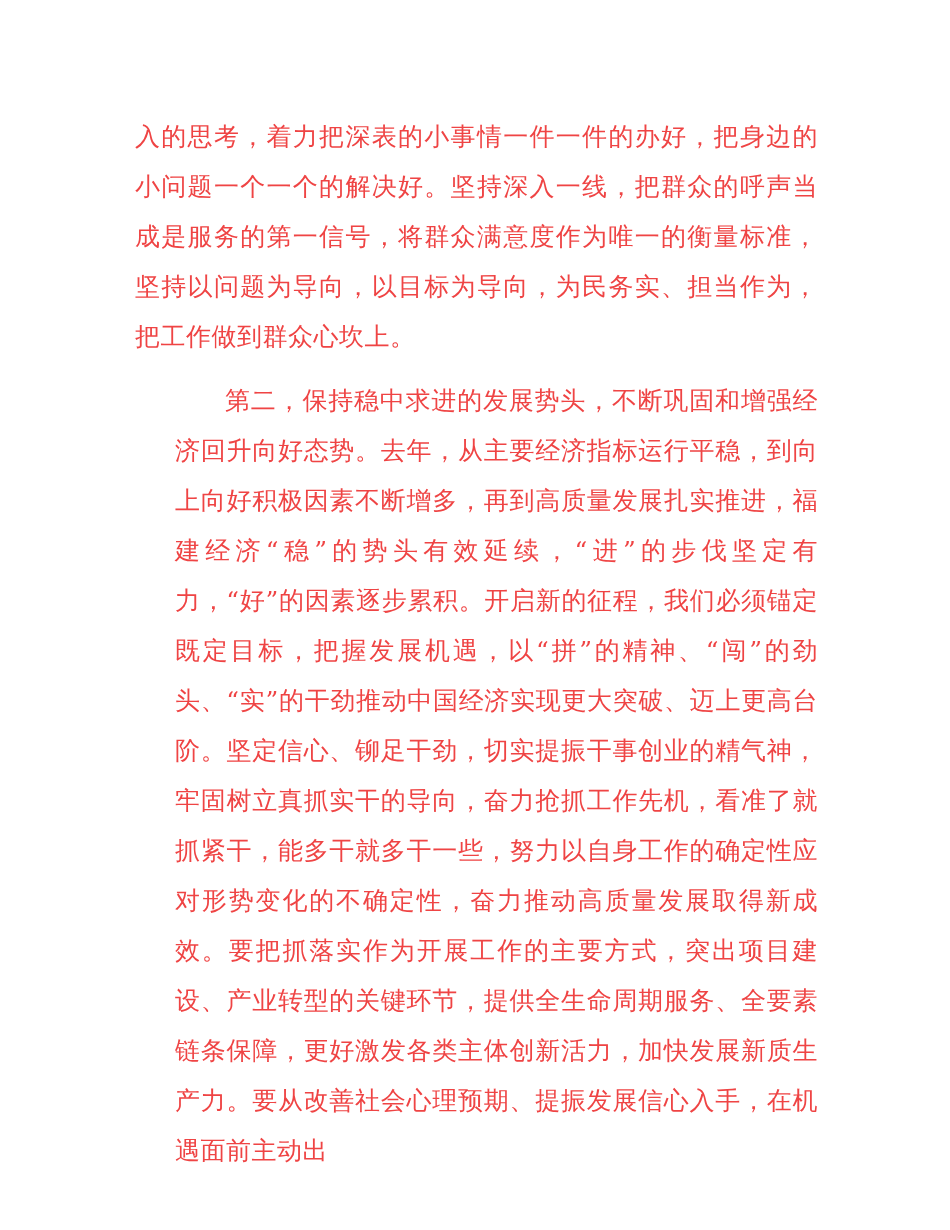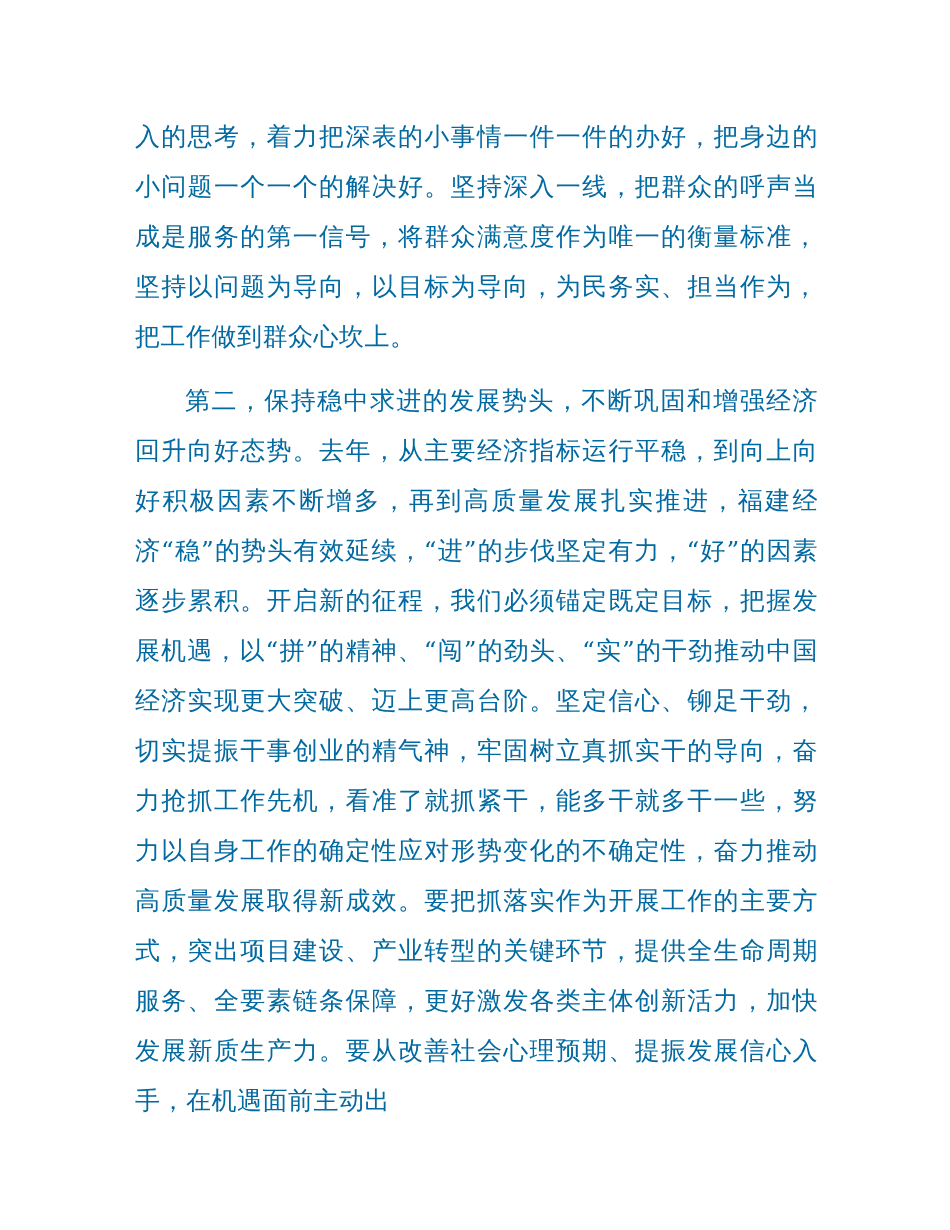--- a/index.html
+++ b/index.html
@@ -14,34 +14,35 @@
     font-family: "DejaVu Serif", serif;
   }
   .page {
     box-sizing: border-box;
     width: 950px;
     height: 1230px;
     background: #ffffff;
     padding: 112px 132px 0 135px;
   }
   .text-body {
-    color: #0369a1;
+    color: #ef4444;
     font-size: 25px;
     line-height: 50px;
   }
   .para {
     margin: 0 0 14px 0;
     text-align: justify;
     text-align-last: left;
     text-justify: inter-ideograph;
     letter-spacing: 0.5px;
     word-break: break-all;
   }
   .para.indent {
     text-indent: 2em;
+    margin-left: 40px;
   }
 </style>
 </head>
 <body>
 
 <div class="page">
   <div class="text-body">
     <p class="para">入的思考，着力把深表的小事情一件一件的办好，把身边的小问题一个一个的解决好。坚持深入一线，把群众的呼声当成是服务的第一信号，将群众满意度作为唯一的衡量标准，坚持以问题为导向，以目标为导向，为民务实、担当作为，把工作做到群众心坎上。</p>
     <p class="para indent">第二，保持稳中求进的发展势头，不断巩固和增强经济回升向好态势。去年，从主要经济指标运行平稳，到向上向好积极因素不断增多，再到高质量发展扎实推进，福建经济“稳”的势头有效延续，“进”的步伐坚定有力，“好”的因素逐步累积。开启新的征程，我们必须锚定既定目标，把握发展机遇，以“拼”的精神、“闯”的劲头、“实”的干劲推动中国经济实现更大突破、迈上更高台阶。坚定信心、铆足干劲，切实提振干事创业的精气神，牢固树立真抓实干的导向，奋力抢抓工作先机，看准了就抓紧干，能多干就多干一些，努力以自身工作的确定性应对形势变化的不确定性，奋力推动高质量发展取得新成效。要把抓落实作为开展工作的主要方式，突出项目建设、产业转型的关键环节，提供全生命周期服务、全要素链条保障，更好激发各类主体创新活力，加快发展新质生产力。要从改善社会心理预期、提振发展信心入手，在机遇面前主动出</p>
   </div>

